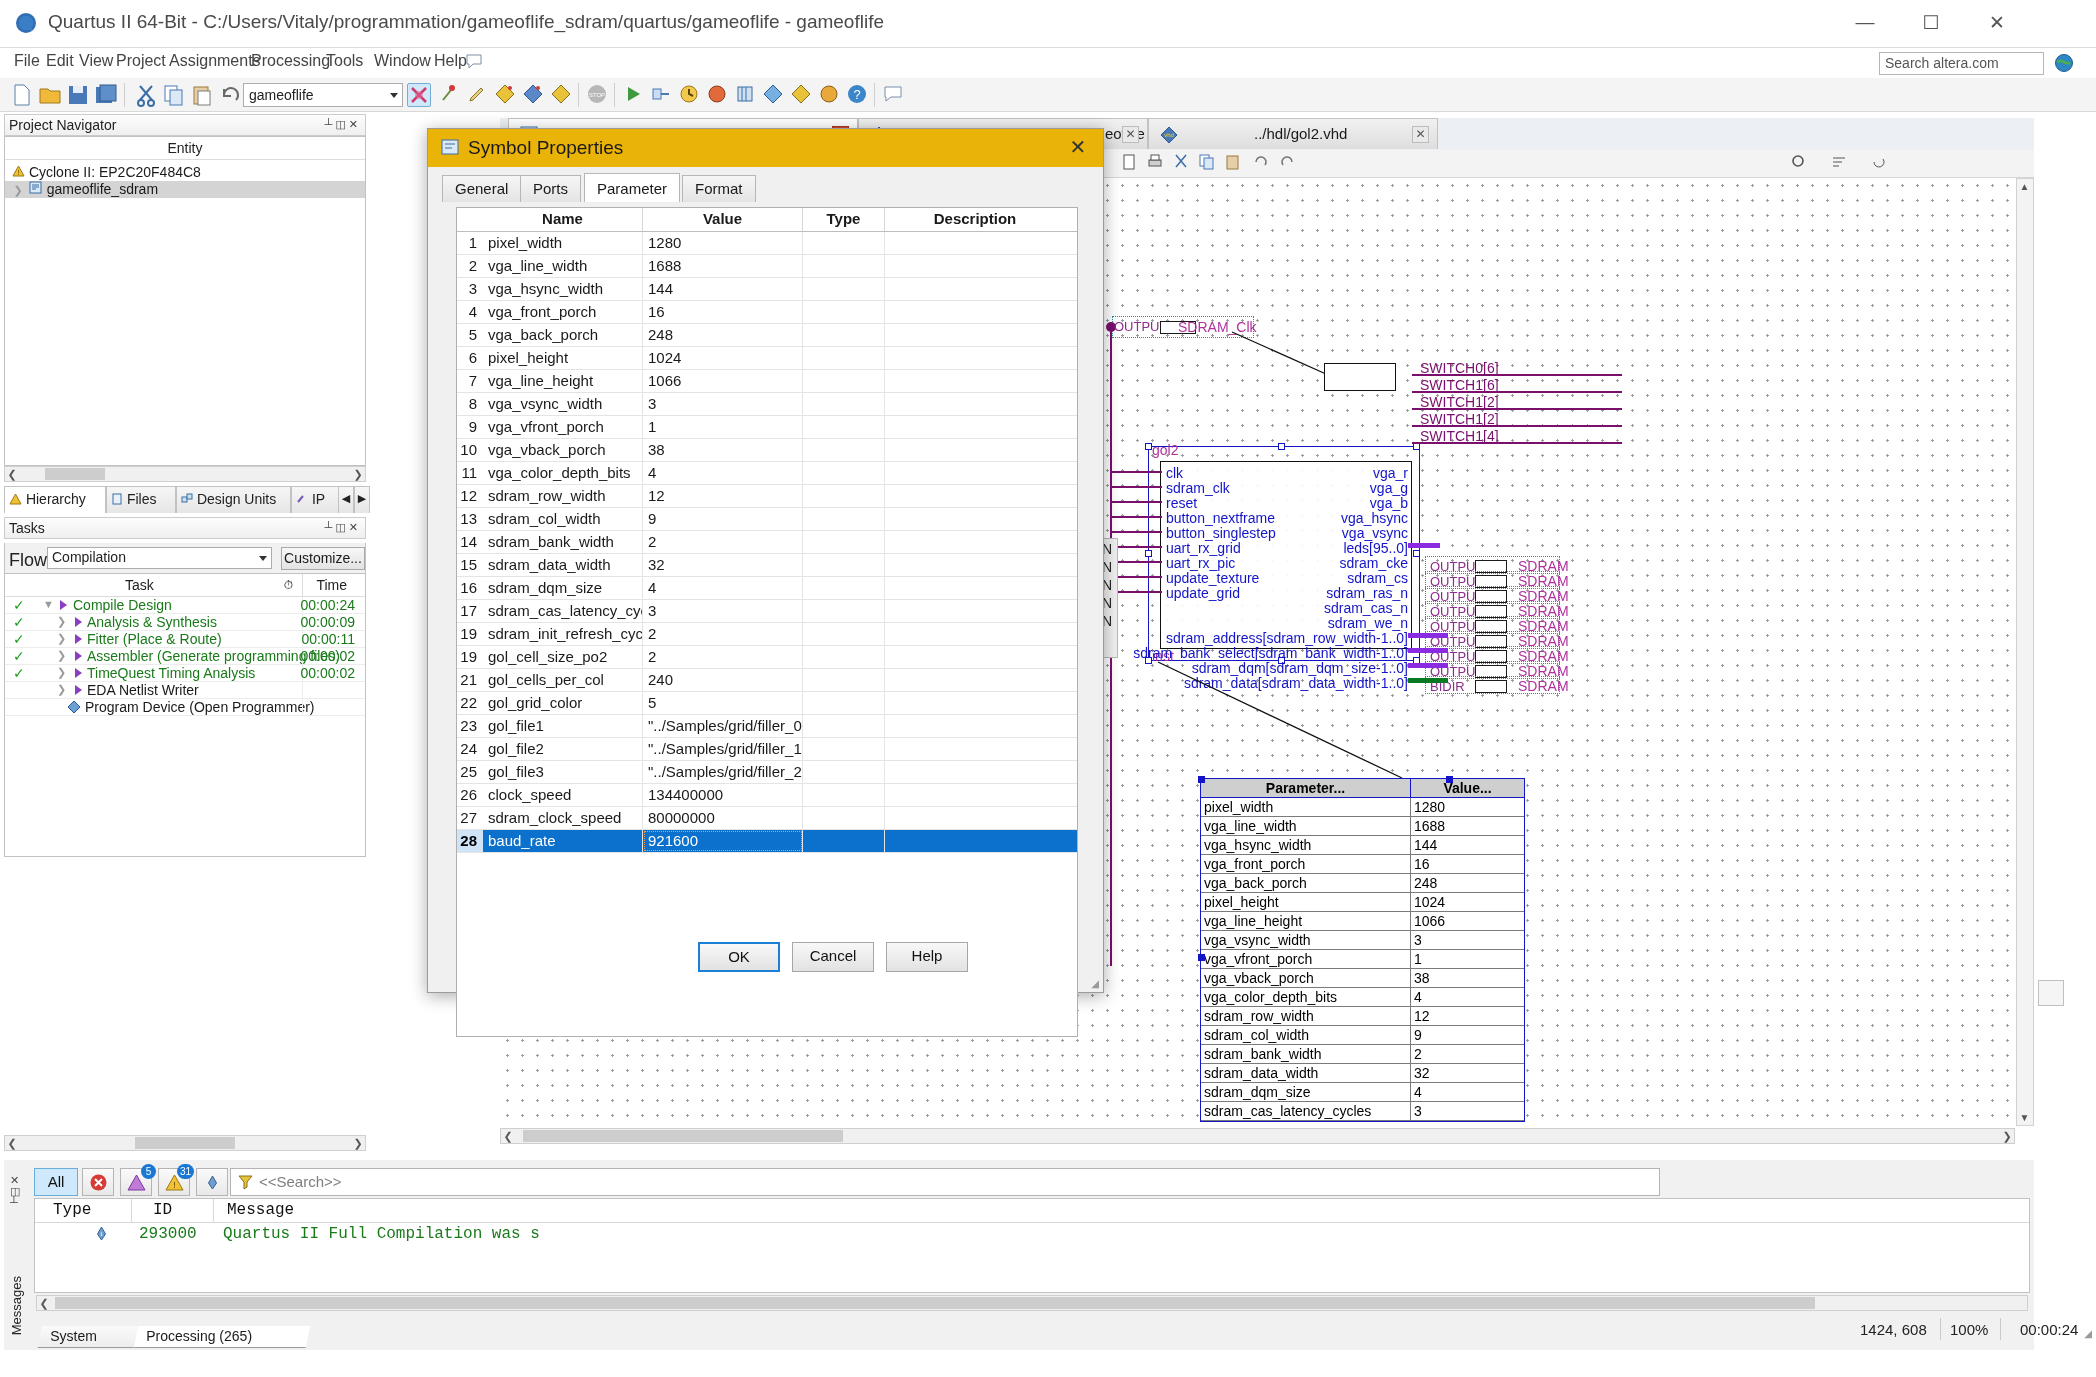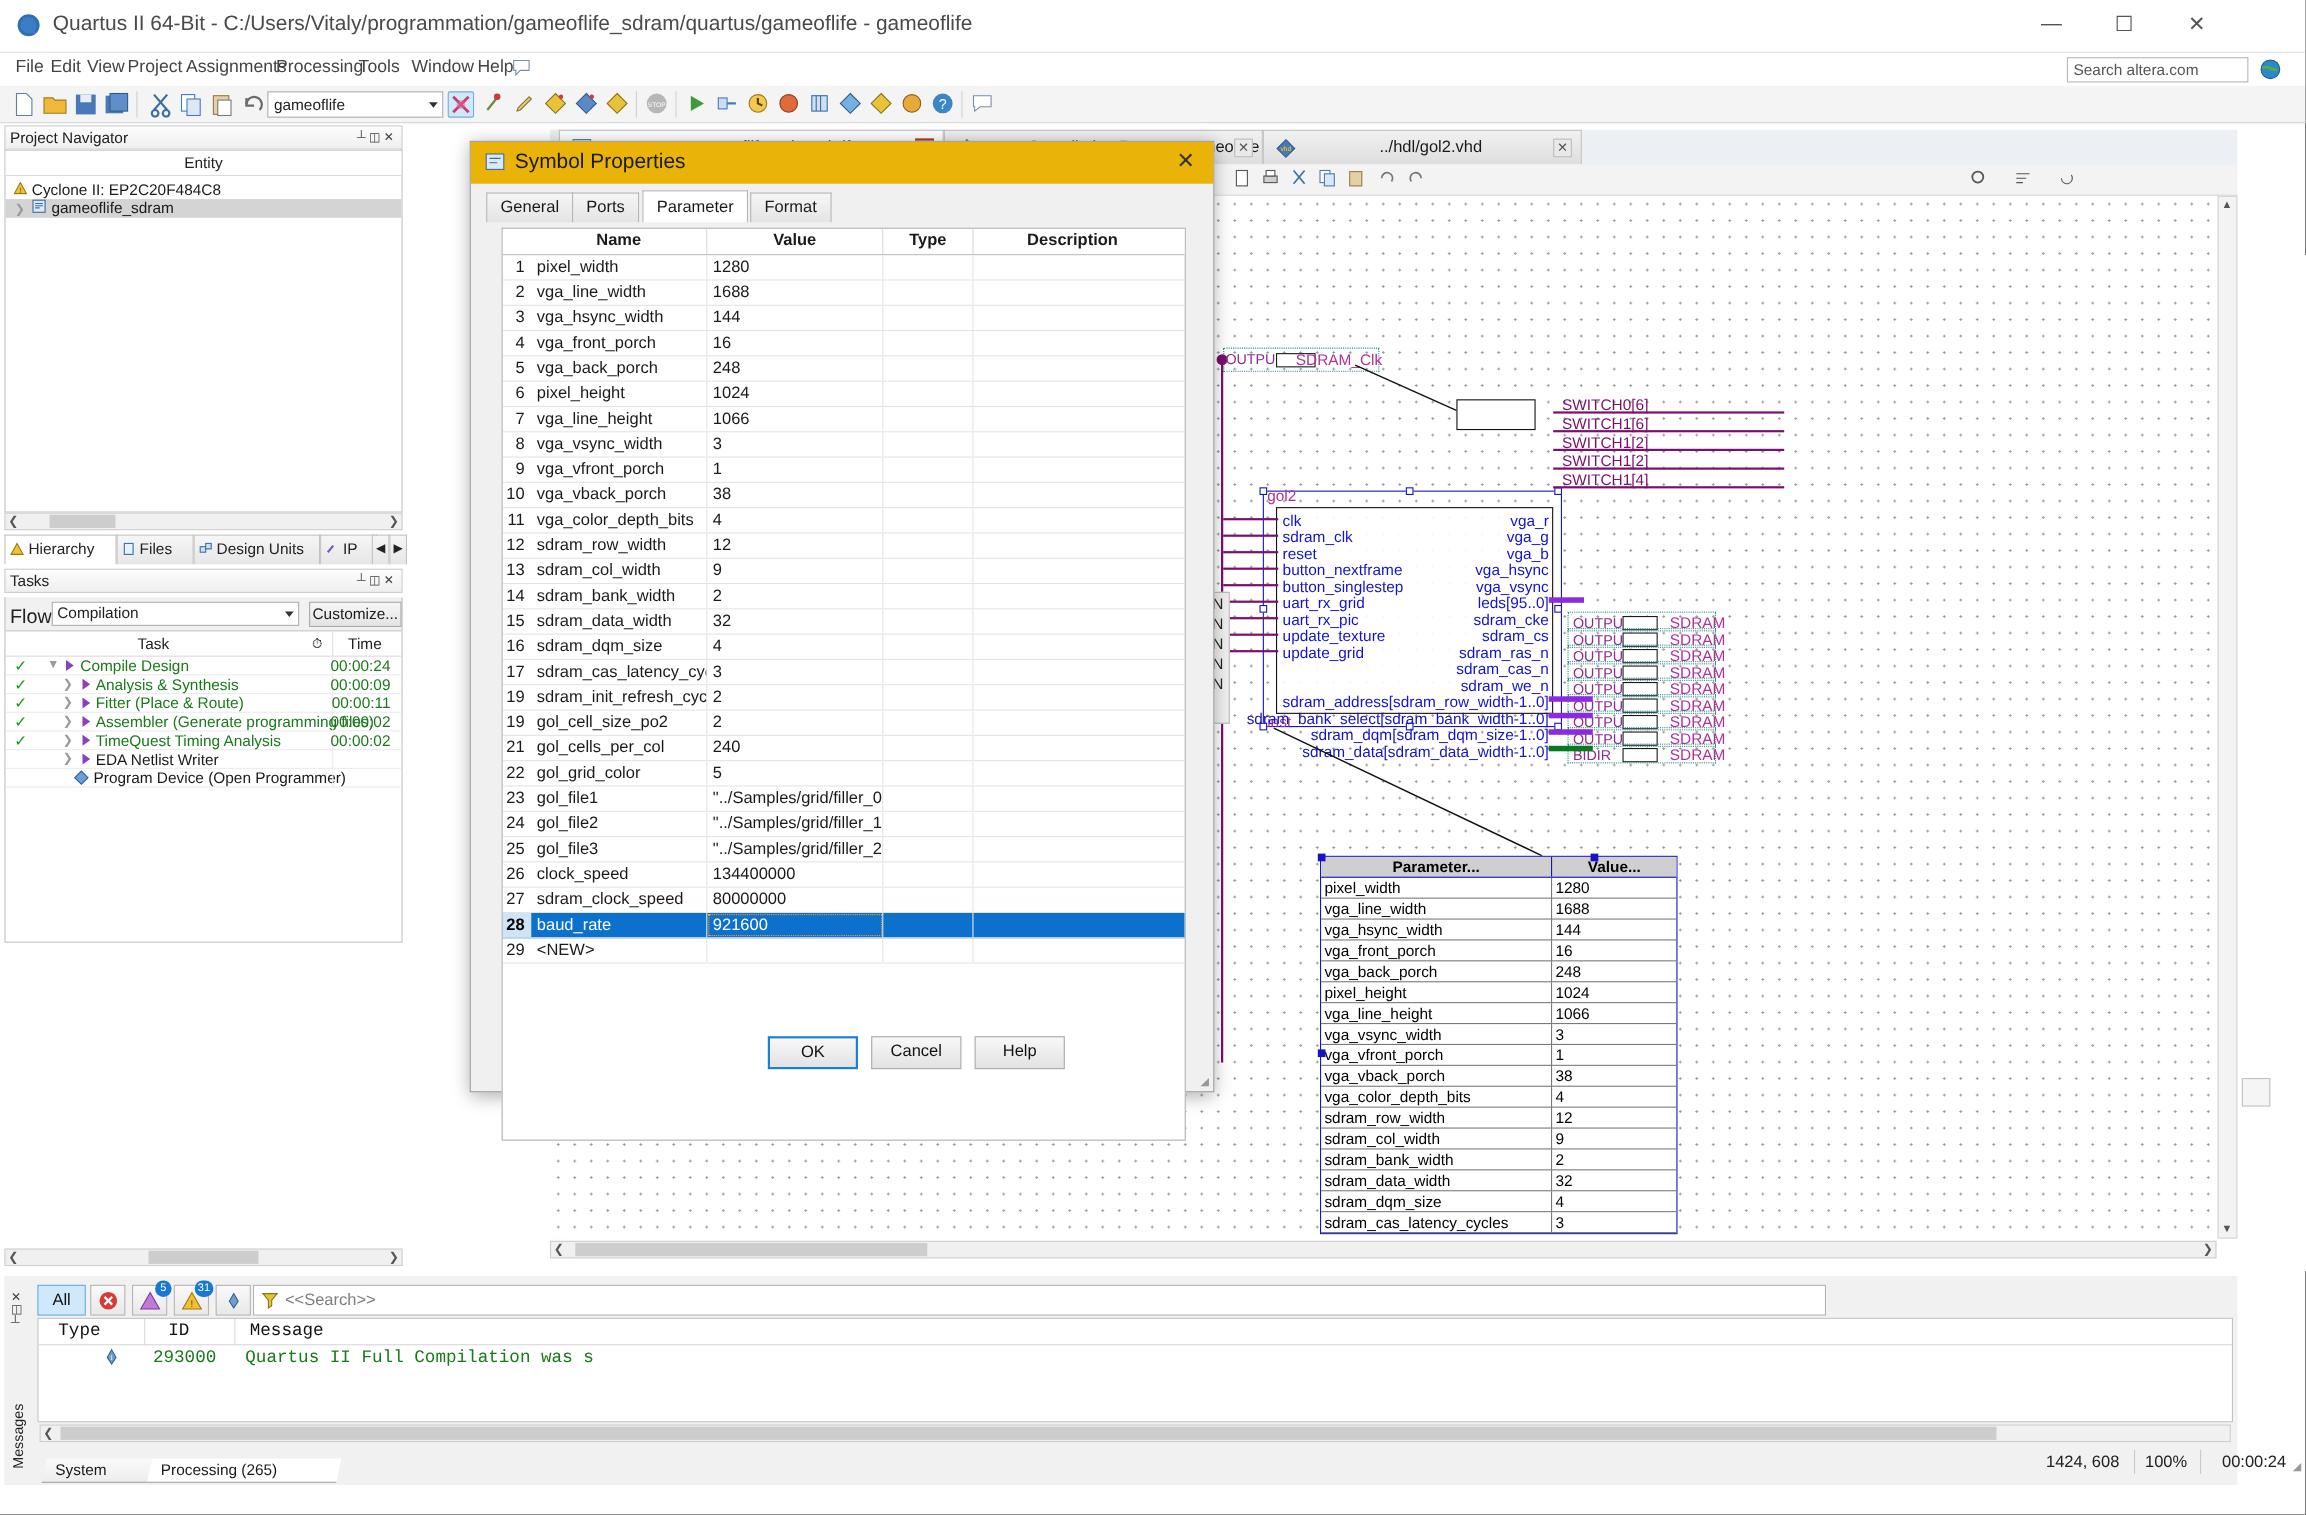--- a/index.html
+++ b/index.html
@@ -1258,27 +1258,20 @@
             <div class="c-type"></div>
             <div class="c-desc"></div>
           </div>
           <div class="pt-row selected">
             <div class="c-idx">28</div>
             <div class="c-name">baud_rate</div>
             <div class="c-val">921600</div>
             <div class="c-type"></div>
             <div class="c-desc"></div>
           </div>
-          <div class="pt-row">
-            <div class="c-idx">29</div>
-            <div class="c-name">&lt;NEW&gt;</div>
-            <div class="c-val"></div>
-            <div class="c-type"></div>
-            <div class="c-desc"></div>
-          </div>
         </div>
     </div>
 
     <div class="dlg-buttons">
       <div class="dbtn default" style="left:270px;">OK</div>
       <div class="dbtn" style="left:364px;">Cancel</div>
       <div class="dbtn" style="left:458px;">Help</div>
     </div>
     <div class="grip">◢</div>
   </div>

